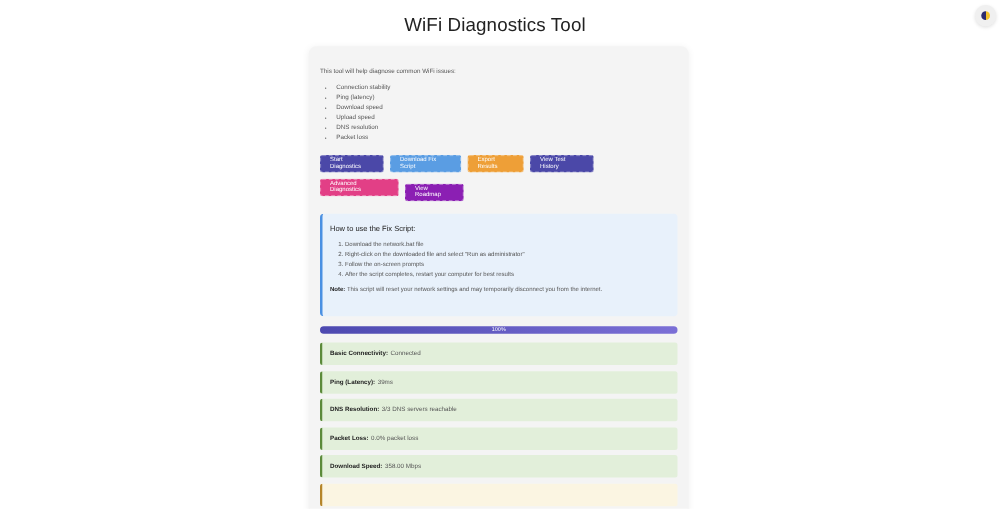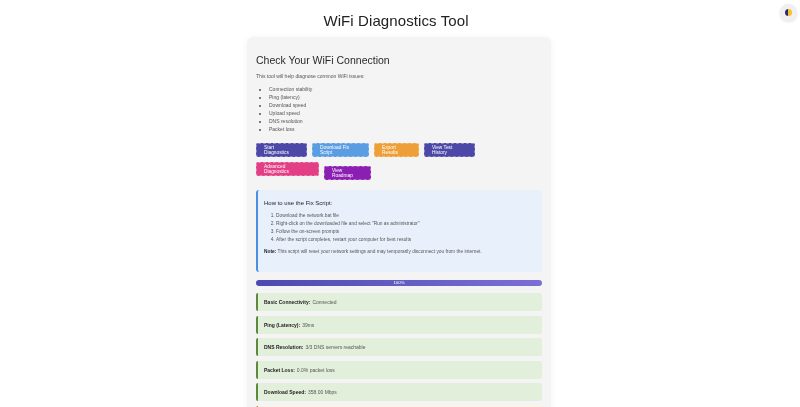--- a/index.html
+++ b/index.html
@@ -156,21 +156,20 @@
 </head>
 <body>
 
 <h1 class="page-title">WiFi Diagnostics Tool</h1>
 
 <div class="theme-toggle">
   <span class="half-moon"></span>
 </div>
 
 <div class="card">
-  <h2>Check Your WiFi Connection</h2>
   <p class="intro">This tool will help diagnose common WiFi issues:</p>
   <ul class="checks">
     <li>Connection stability</li>
     <li>Ping (latency)</li>
     <li>Download speed</li>
     <li>Upload speed</li>
     <li>DNS resolution</li>
     <li>Packet loss</li>
   </ul>
 

